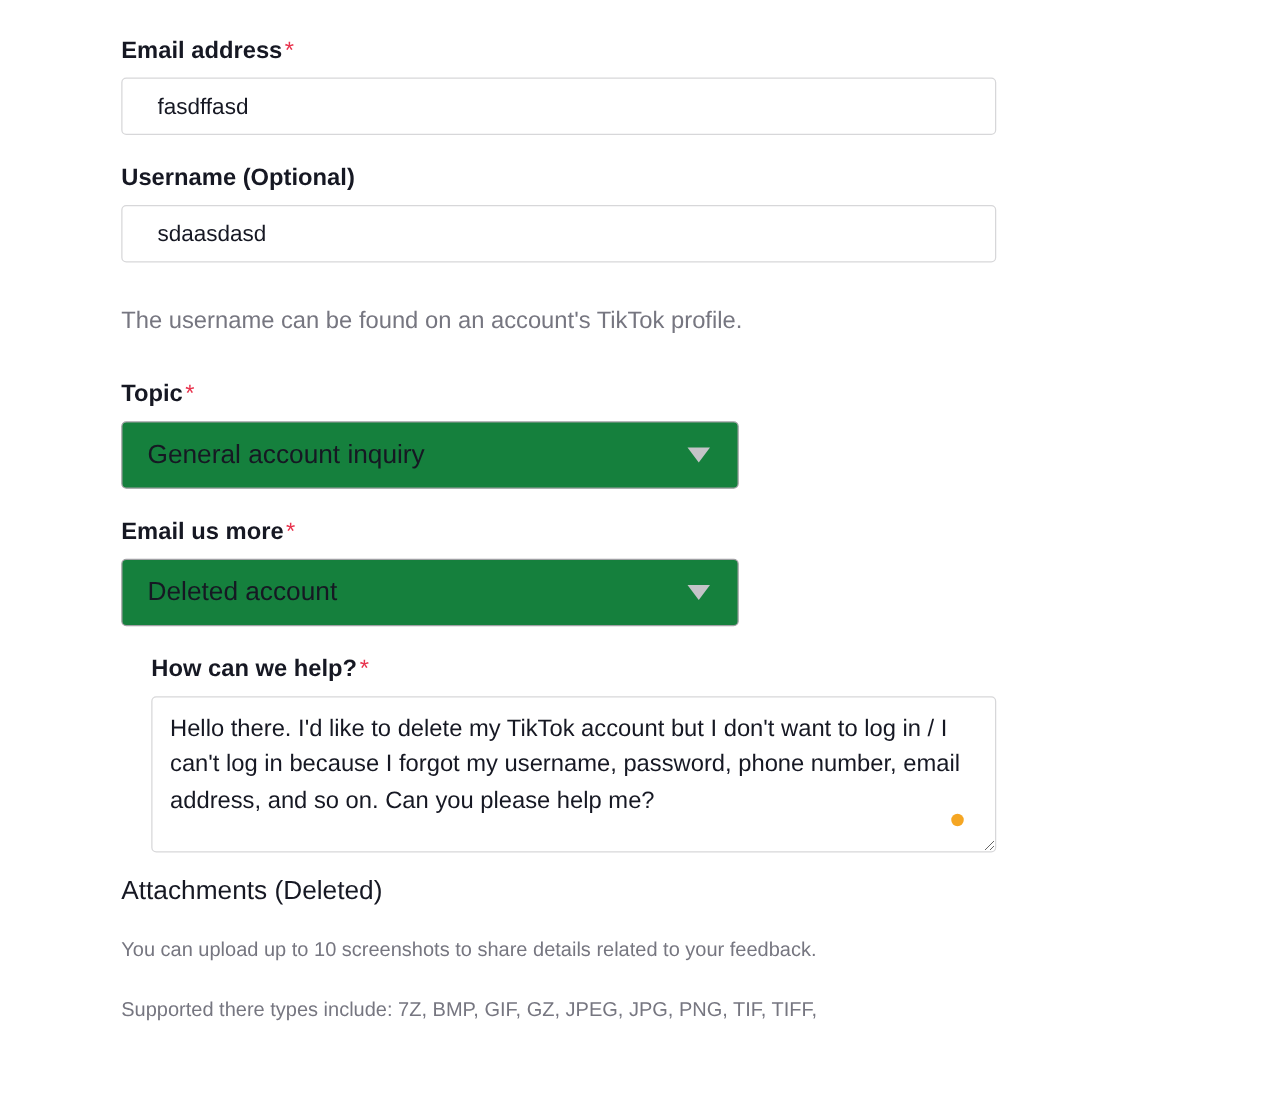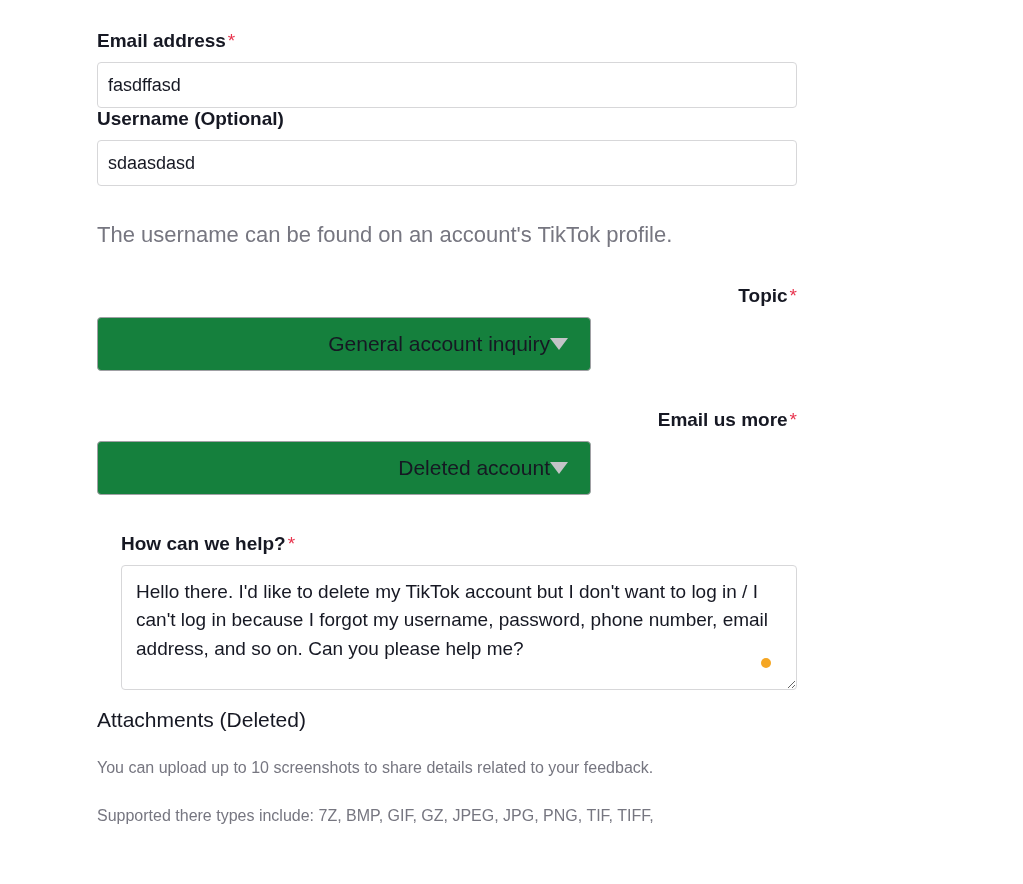--- a/index.html
+++ b/index.html
@@ -10,46 +10,47 @@
     body {
       font-family: -apple-system, BlinkMacSystemFont, "Segoe UI", Helvetica, Arial, sans-serif;
       background: #fff;
       padding: 30px 0 0 0;
     }
     .form-container {
       width: 700px;
       margin-left: 97px;
     }
     .field-group {
+      margin-bottom: 24px;
     }
     .field-label {
       font-size: 19px;
       font-weight: 600;
       color: #161823;
       margin-bottom: 10px;
       display: block;
     }
     .required-asterisk {
       color: #e8344e;
       margin-left: 2px;
       font-weight: 400;
     }
     .text-input {
       width: 100%;
       height: 46px;
-      padding: 0 10px;
+      padding: 0 28px;
       font-size: 18px;
       color: #161823;
       border: 1px solid #d7d7d9;
       border-radius: 4px;
       outline: none;
       font-family: inherit;
     }
     .helper-text {
-      font-size: 22px;
+      font-size: 19px;
       color: #767680;
       margin-top: 34px;
       margin-bottom: 34px;
       line-height: 1.4;
     }
     .select-wrapper {
       width: 494px;
       height: 54px;
       border: 1px solid #a0a0a4;
       border-radius: 4px;
@@ -107,22 +108,21 @@
       margin-top: 14px;
       font-weight: 400;
     }
     .info-text {
       font-size: 16px;
       color: #767680;
       line-height: 1.5;
       margin-bottom: 24px;
     }
     .field-group.dropdown {
-      margin-bottom: 38px;
-      text-align: right;
+      margin-bottom: 24px;
     }
     .field-group.username {
       margin-bottom: 0;
     }
     .field-group.help {
       margin-bottom: 14px;
       padding-left: 24px;
     }
   </style>
 </head>

